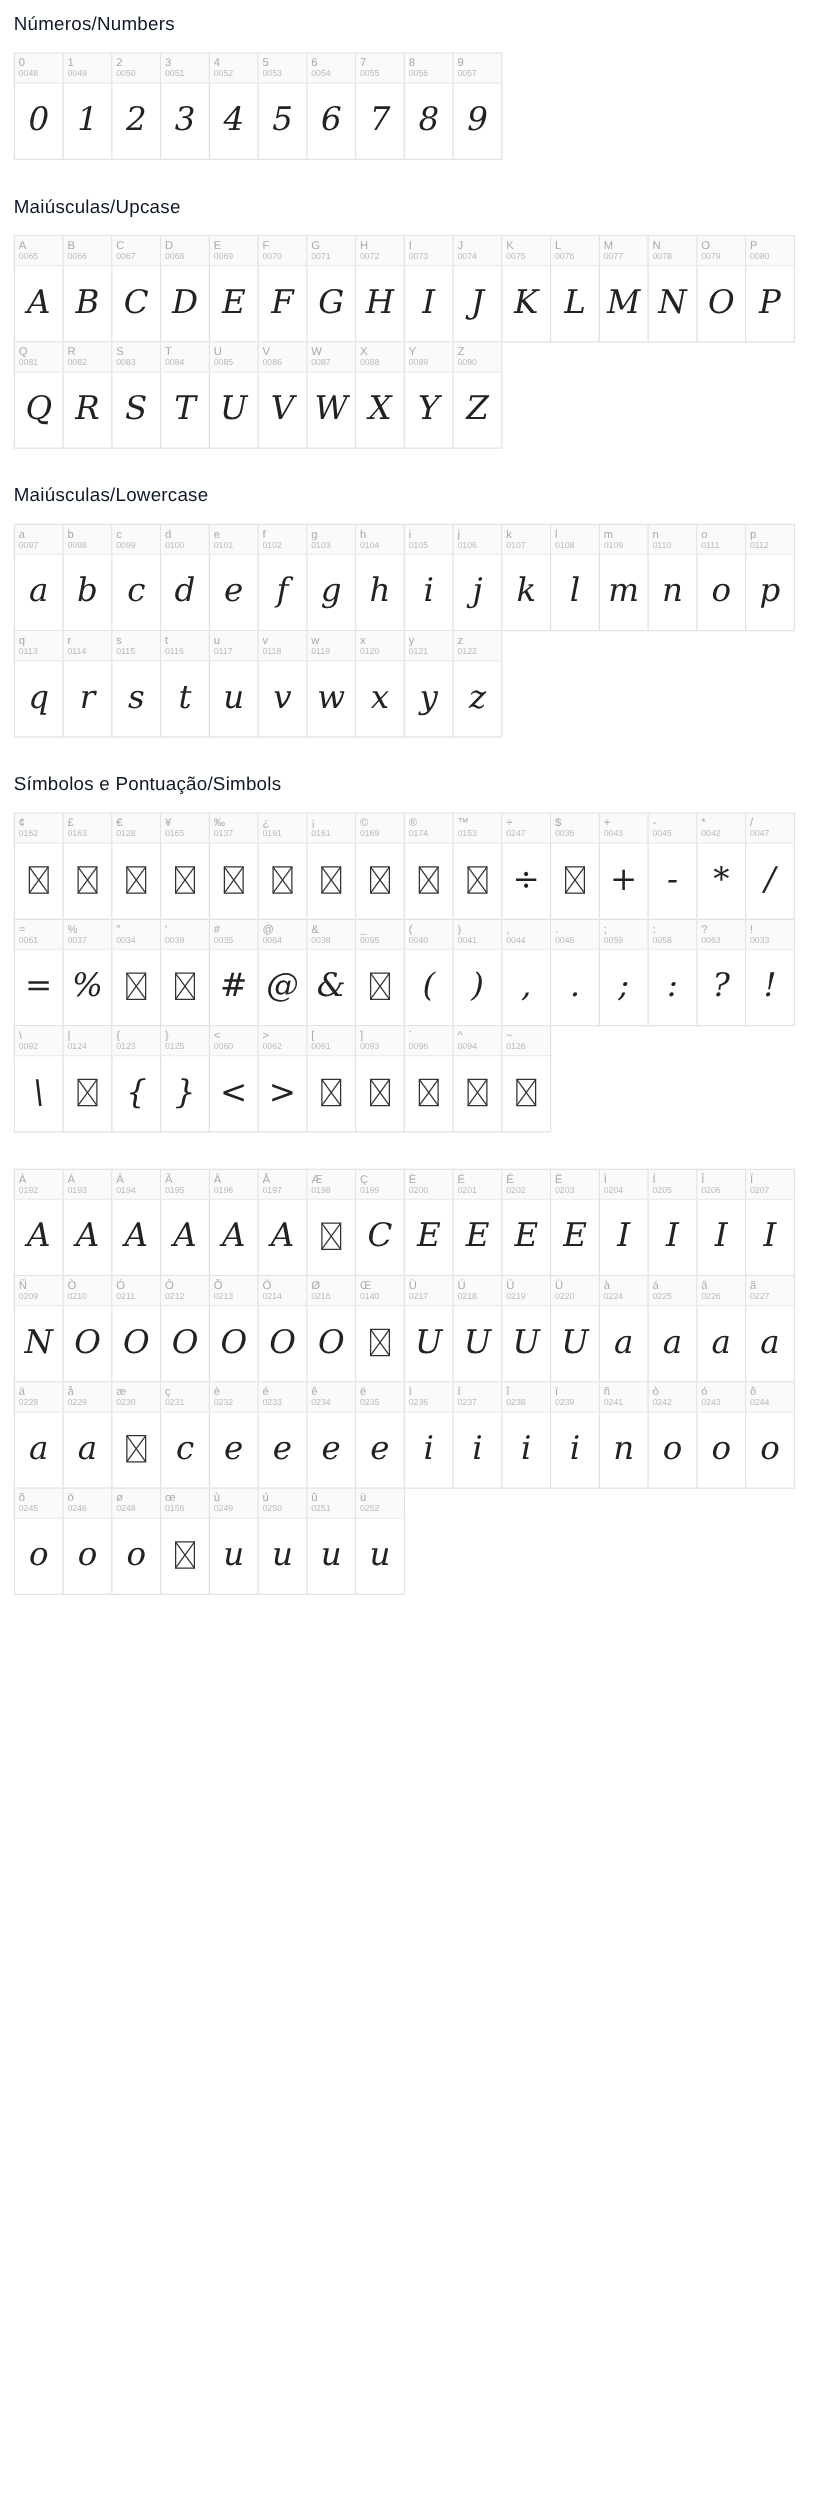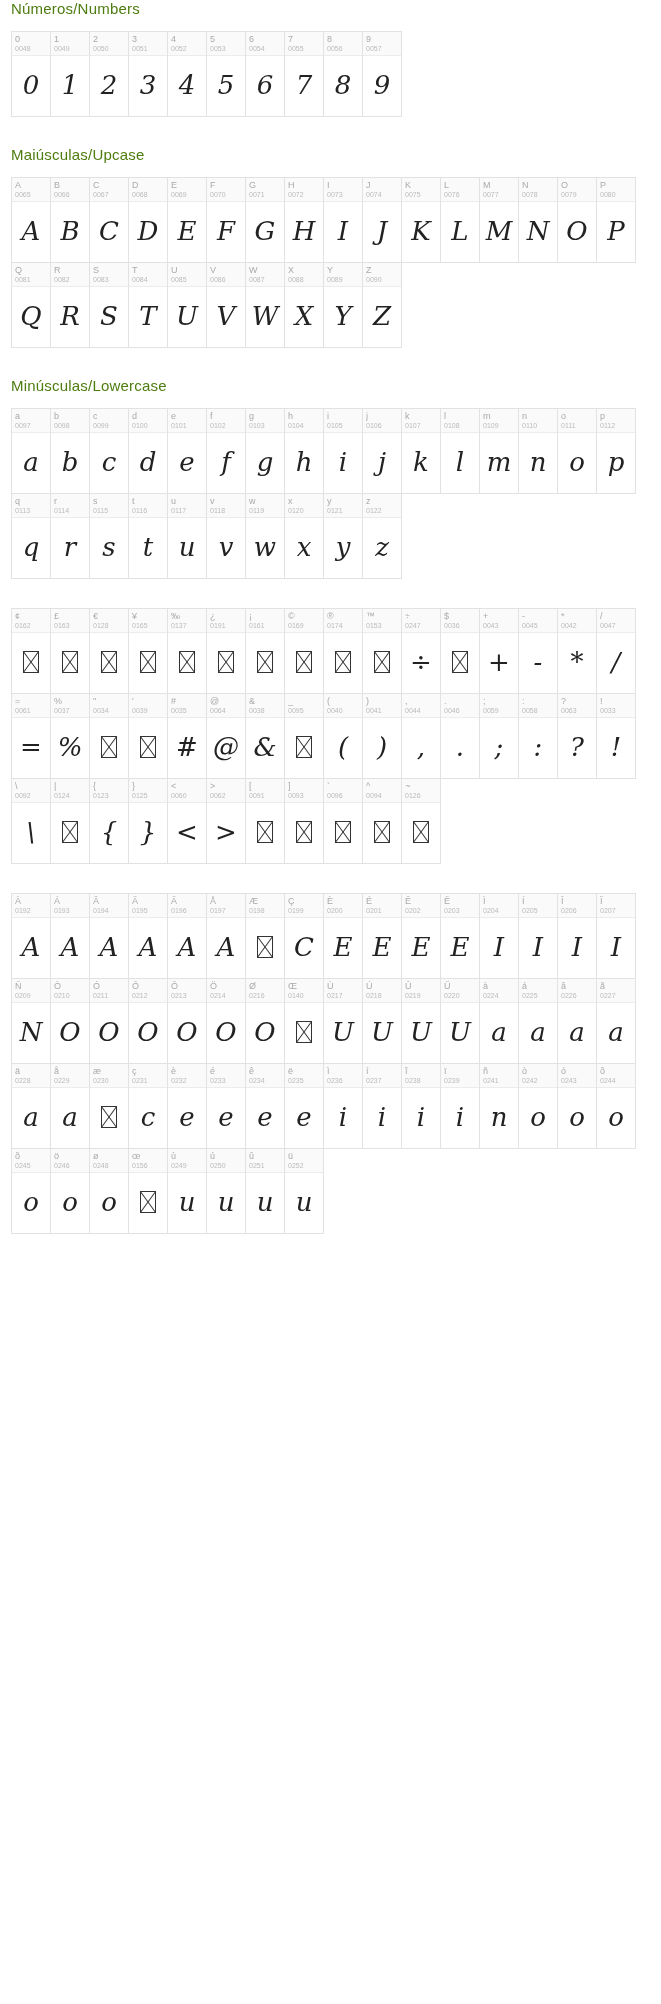--- a/index.html
+++ b/index.html
@@ -16,23 +16,23 @@
   .page {
     width: 661px;
     padding: 0;
     box-sizing: border-box;
   }
   .section {
     margin: 0 0 30px 0;
   }
   .section-title {
     font-size: 15px;
-    color: #4d7c0f;
+    color: #0f172a;
     font-weight: normal;
-    margin: 0 0 14px 11px;
+    margin: 11px 0 14px 11px;
     letter-spacing: 0.2px;
   }
   .glyph-grid {
     display: flex;
     flex-wrap: wrap;
     margin-left: 11px;
     width: 633px;
   }
   .cell {
     width: 40px;
@@ -368,21 +368,21 @@
           <div class="cell">
             <div class="meta">
               <span class="chname">Z</span>
               <span class="code">0090</span>
             </div>
             <div class="glyph">Z</div>
           </div>
         </div>
       </div>
       <div class="section">
-        <div class="section-title">Minúsculas/Lowercase</div>
+        <div class="section-title">Maiúsculas/Lowercase</div>
         <div class="glyph-grid">
           <div class="cell">
             <div class="meta">
               <span class="chname">a</span>
               <span class="code">0097</span>
             </div>
             <div class="glyph">a</div>
           </div>
           <div class="cell">
             <div class="meta">
@@ -555,20 +555,21 @@
           <div class="cell">
             <div class="meta">
               <span class="chname">z</span>
               <span class="code">0122</span>
             </div>
             <div class="glyph">z</div>
           </div>
         </div>
       </div>
       <div class="section">
+        <div class="section-title">Símbolos e Pontuação/Simbols</div>
         <div class="glyph-grid">
           <div class="cell">
             <div class="meta">
               <span class="chname">¢</span>
               <span class="code">0162</span>
             </div>
             <div class="glyph tofu">
               <span class="tofu-box"></span>
             </div>
           </div>

